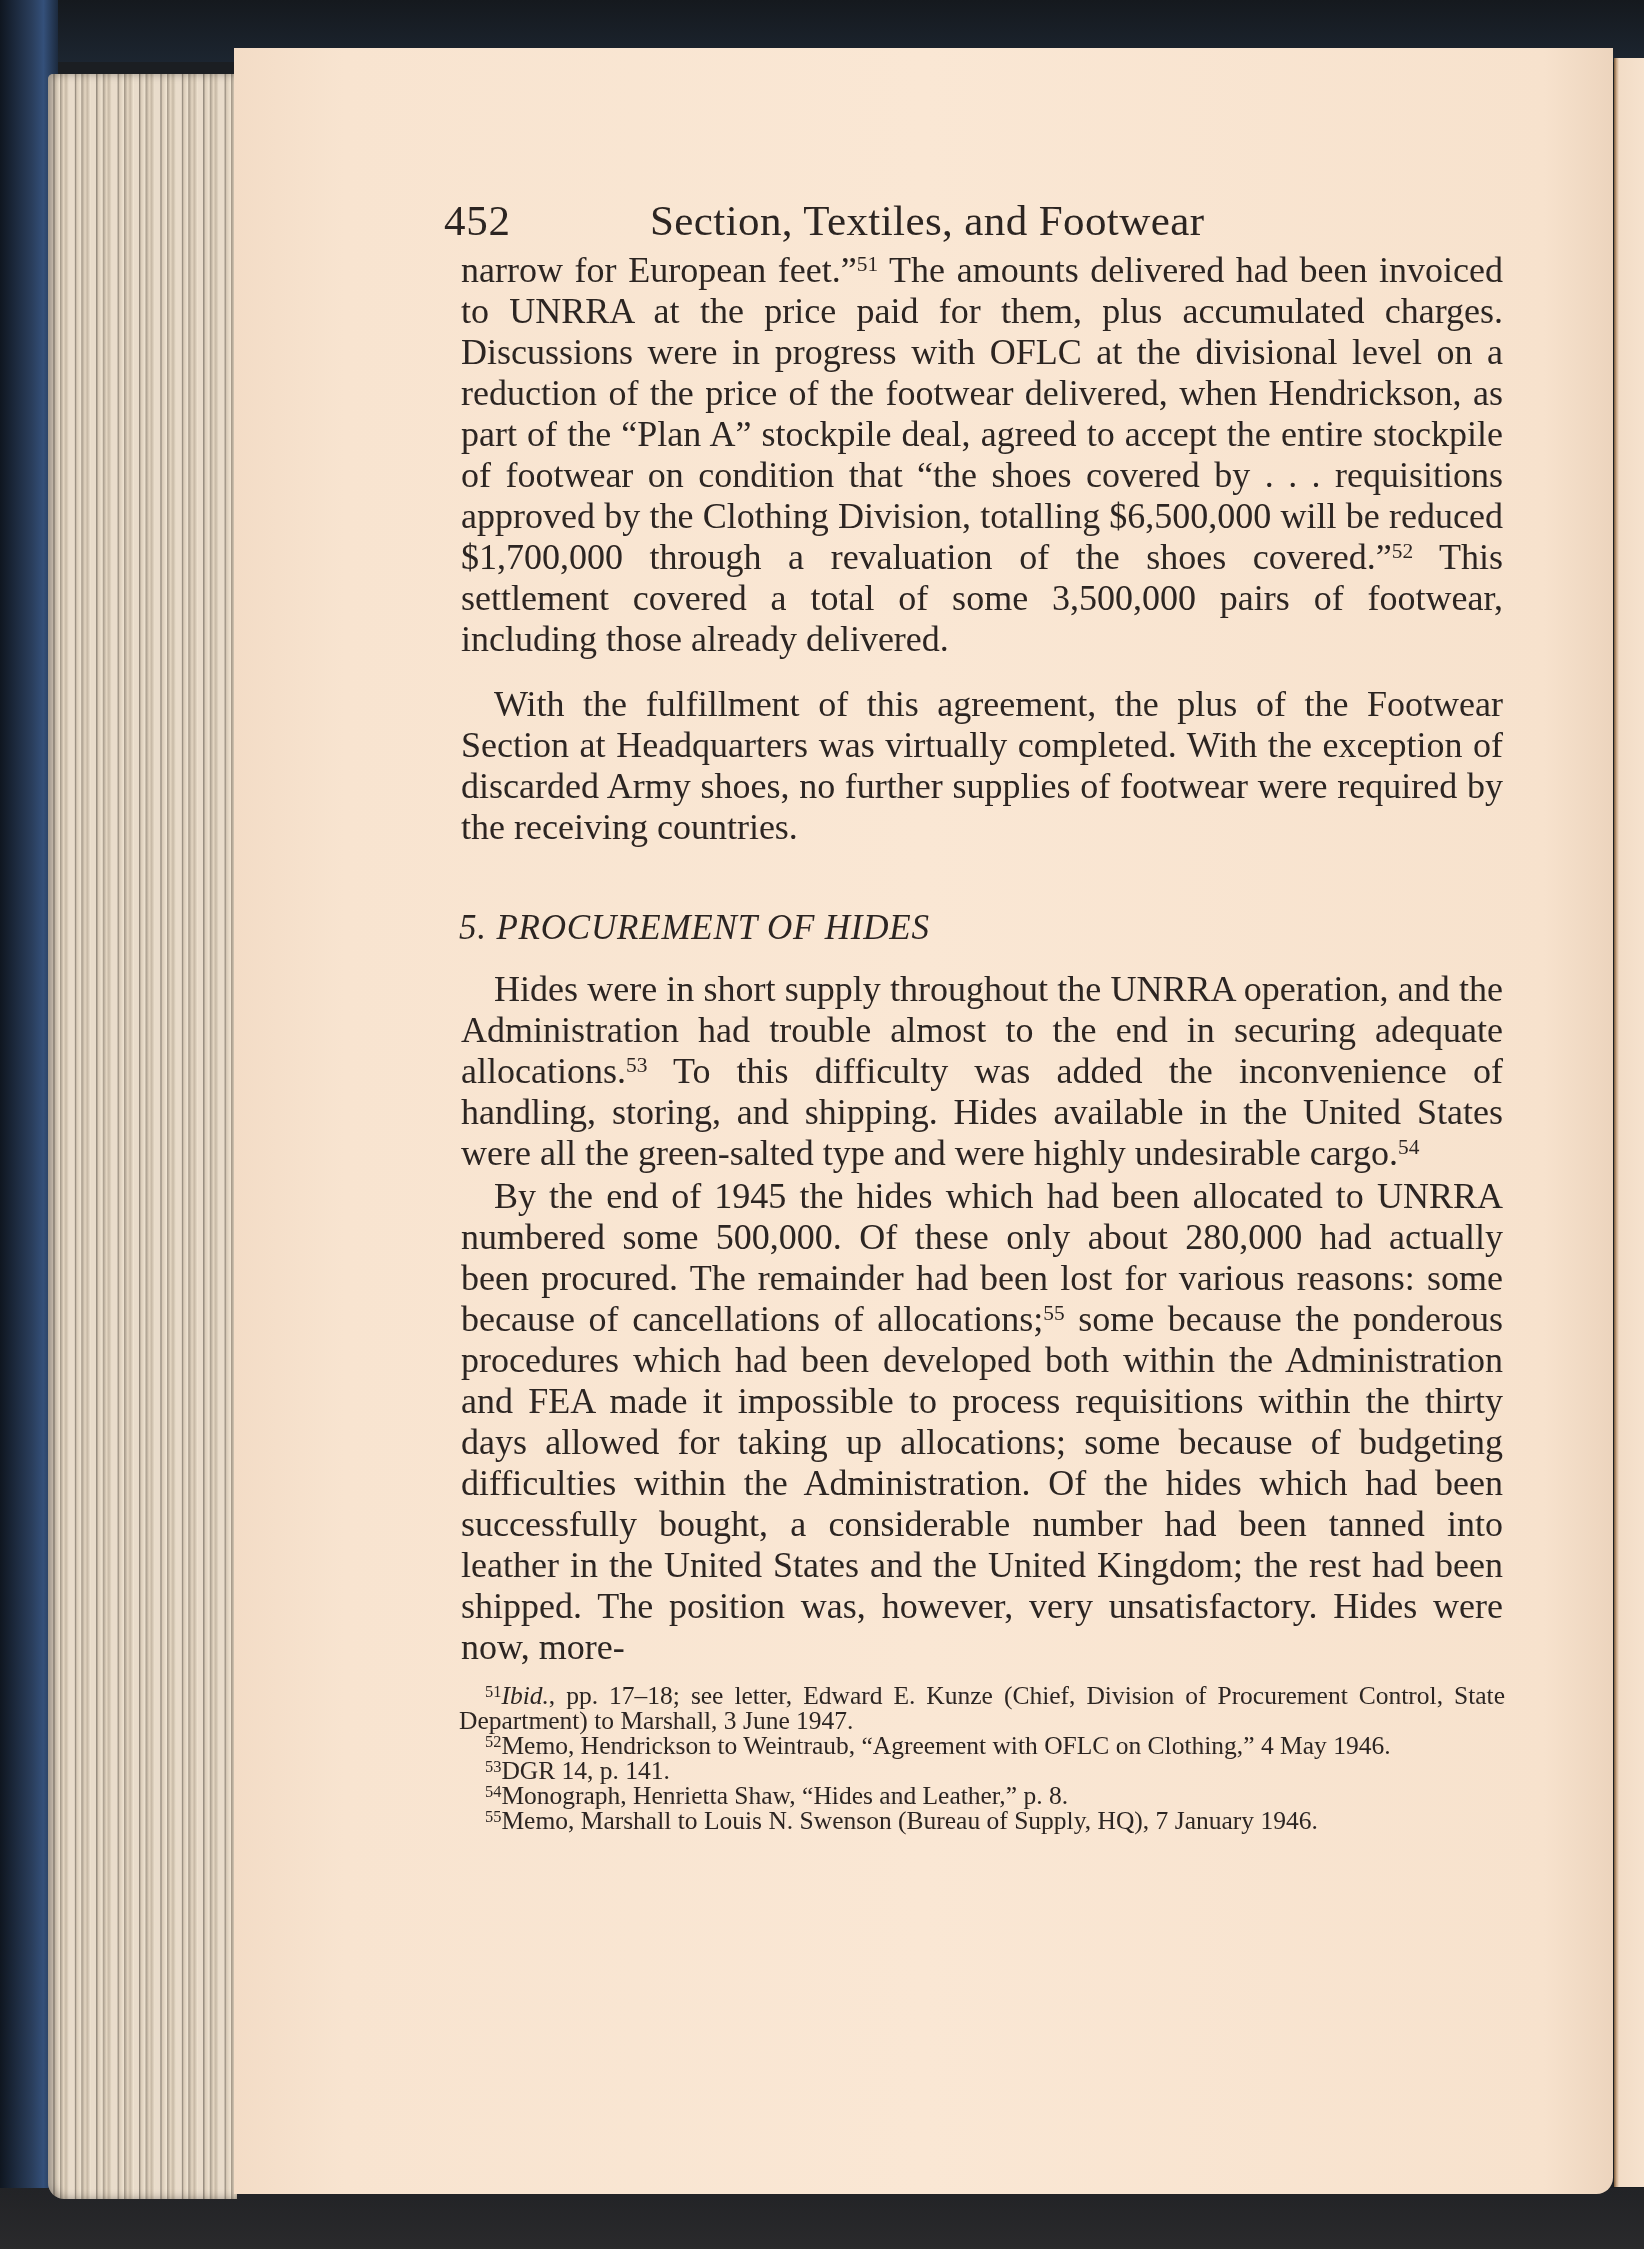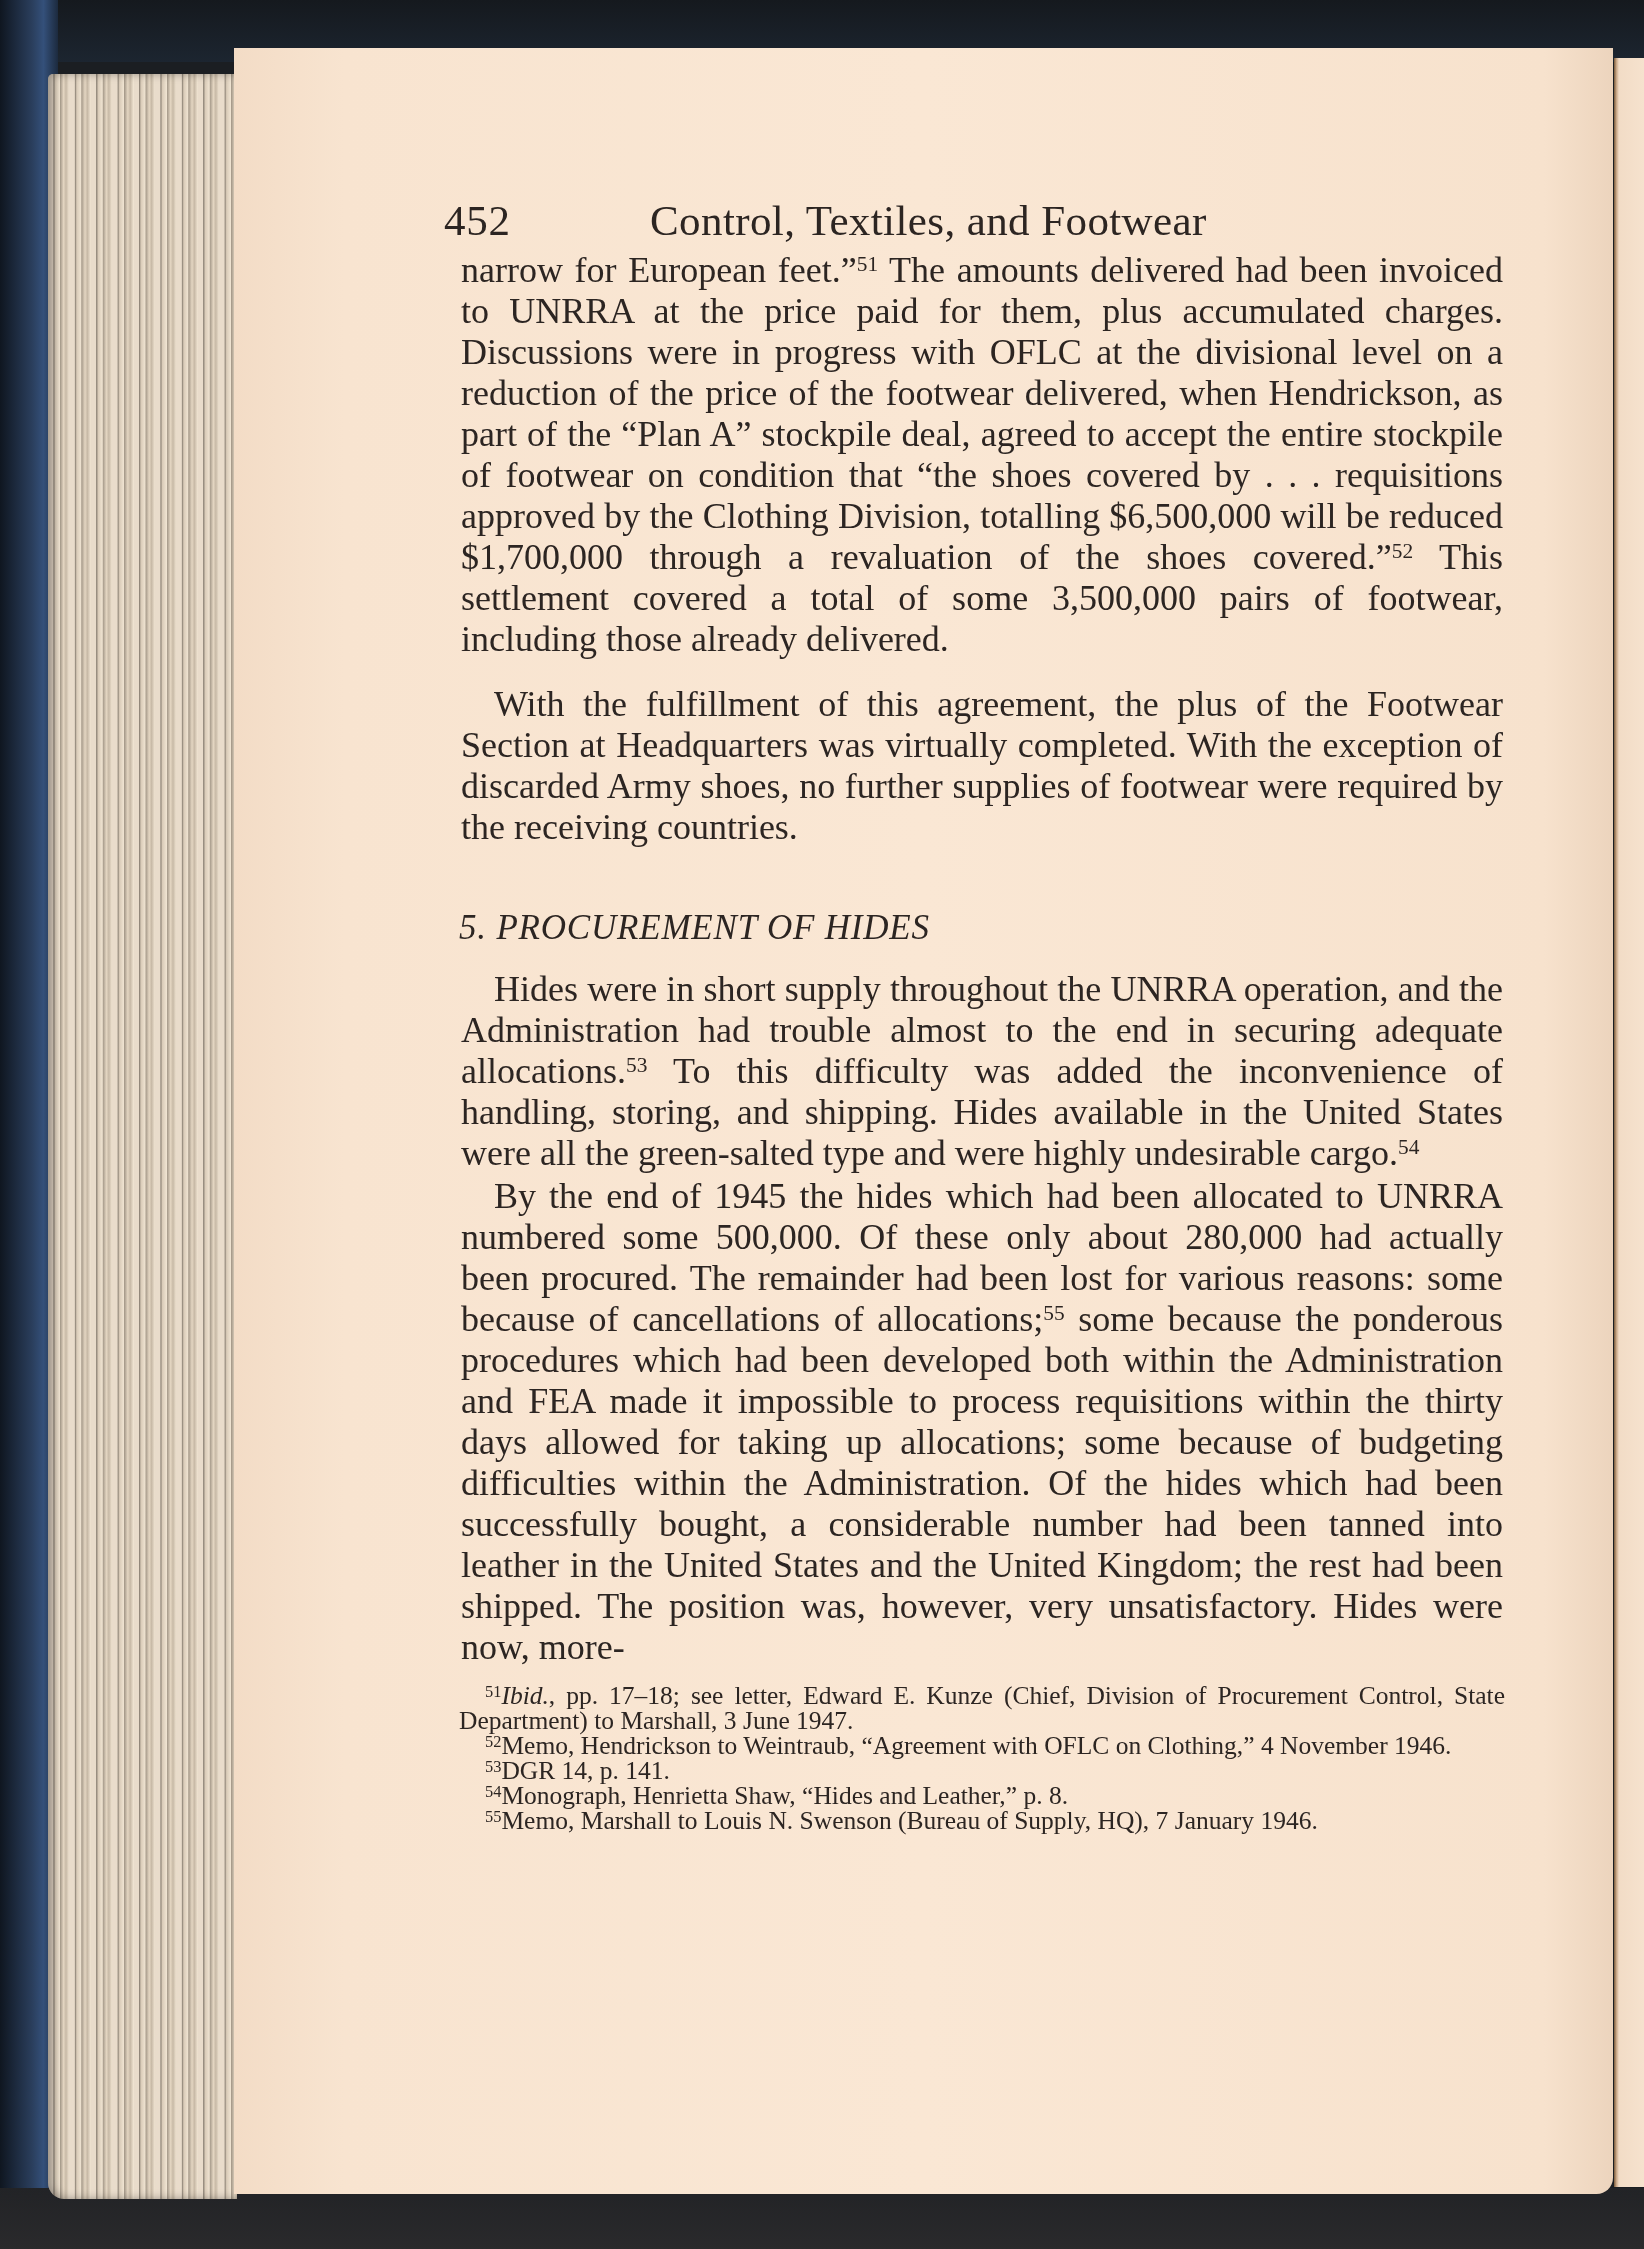--- a/index.html
+++ b/index.html
@@ -72,21 +72,21 @@
 <div class="cover-top"></div>
 <div class="cover-left"></div>
 <div class="cover-bottom"></div>
 <div class="page-stack"></div>
 <div class="next-page-edge"></div>
 
 <div class="page"></div>
 
 <div class="header">
   <span class="folio">452</span>
-  <span class="running-head">Control, Textiles, and Footwear</span>
+  <span class="running-head">Section, Textiles, and Footwear</span>
 </div>
 
 <div class="text para-block-1">
   <p>
     <span>narrow for European feet.”</span><sup class="fn">51</sup><span> The amounts delivered had been invoiced to UNRRA at the price paid for them, plus accumulated charges. Discussions were in progress with OFLC at the divisional level on a reduction of the price of the footwear delivered, when Hendrickson, as part of the “Plan A” stockpile deal, agreed to accept the entire stockpile of footwear on condition that “the shoes covered by . . . requisitions approved by the Clothing Division, totalling $6,500,000 will be reduced $1,700,000 through a revaluation of the shoes covered.”</span><sup class="fn">52</sup><span> This settlement covered a total of some 3,500,000 pairs of footwear, including those already delivered.</span>
   </p>
 </div>
 
 <div class="text para-block-2">
   <p>With the fulfillment of this agreement, the plus of the Footwear Section at Headquarters was virtually completed. With the exception of discarded Army shoes, no further supplies of footwear were required by the receiving countries.</p>
@@ -98,18 +98,18 @@
   <p>
     <span>Hides were in short supply throughout the UNRRA operation, and the Administration had trouble almost to the end in securing adequate allocations.</span><sup class="fn">53</sup><span> To this difficulty was added the inconvenience of handling, storing, and shipping. Hides available in the United States were all the green-salted type and were highly undesirable cargo.</span><sup class="fn">54</sup>
   </p>
   <p>
     <span>By the end of 1945 the hides which had been allocated to UNRRA numbered some 500,000. Of these only about 280,000 had actually been procured. The remainder had been lost for various reasons: some because of cancellations of allocations;</span><sup class="fn">55</sup><span> some because the ponderous procedures which had been developed both within the Administration and FEA made it impossible to process requisitions within the thirty days allowed for taking up allocations; some because of budgeting difficulties within the Administration. Of the hides which had been successfully bought, a considerable number had been tanned into leather in the United States and the United Kingdom; the rest had been shipped. The position was, however, very unsatisfactory. Hides were now, more-</span>
   </p>
 </div>
 
 <div class="footnotes">
   <p><sup>51</sup><i>Ibid.</i><span>, pp. 17–18; see letter, Edward E. Kunze (Chief, Division of Procurement Control, State Department) to Marshall, 3 June 1947.</span></p>
-  <p><sup>52</sup><span>Memo, Hendrickson to Weintraub, “Agreement with OFLC on Clothing,” 4 November 1946.</span></p>
+  <p><sup>52</sup><span>Memo, Hendrickson to Weintraub, “Agreement with OFLC on Clothing,” 4 May 1946.</span></p>
   <p><sup>53</sup><span>DGR 14, p. 141.</span></p>
   <p><sup>54</sup><span>Monograph, Henrietta Shaw, “Hides and Leather,” p. 8.</span></p>
   <p><sup>55</sup><span>Memo, Marshall to Louis N. Swenson (Bureau of Supply, HQ), 7 January 1946.</span></p>
 </div>
 
 
 </body></html>

